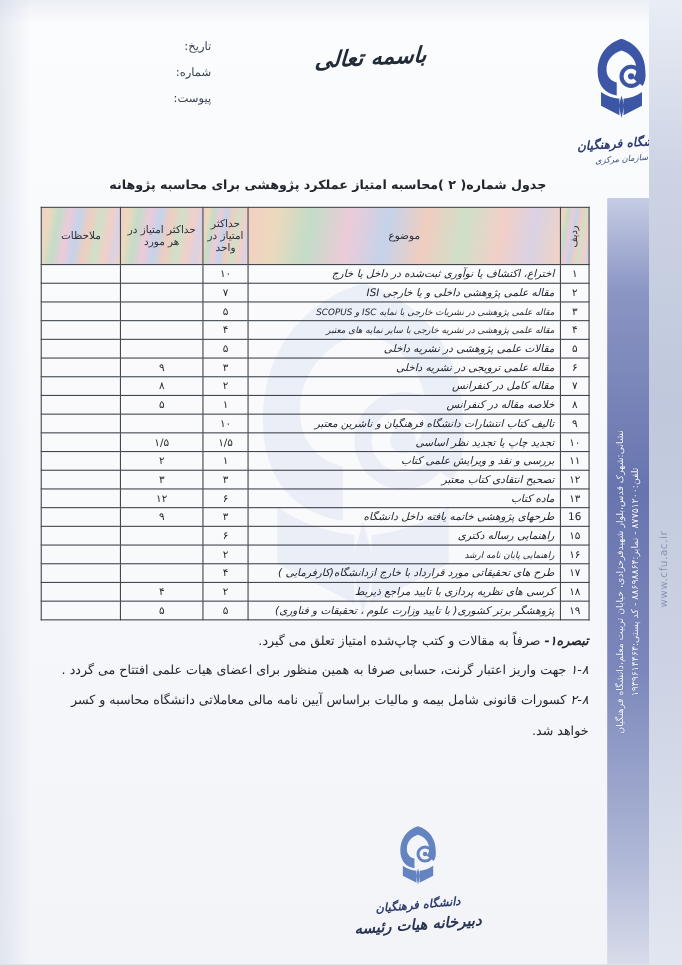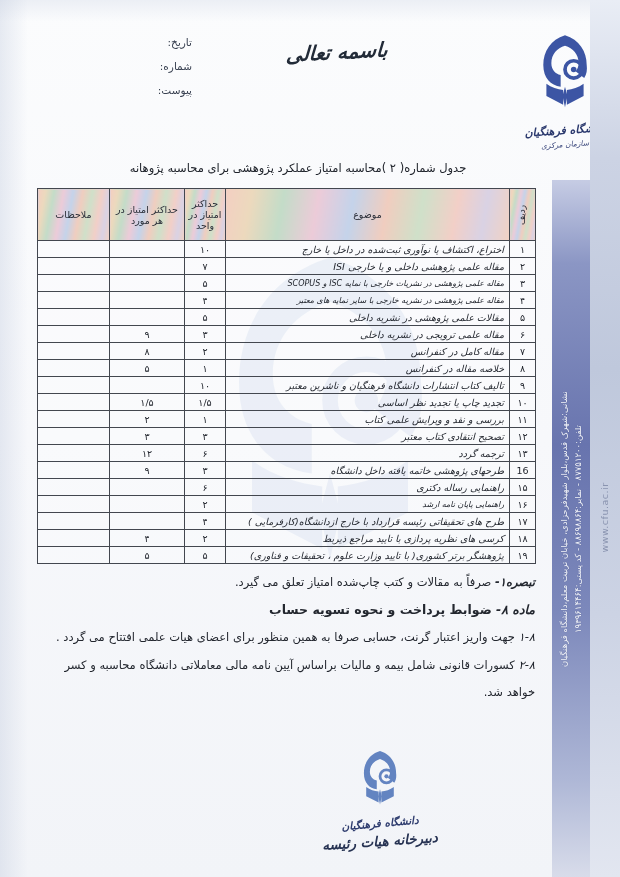--- a/index.html
+++ b/index.html
@@ -37,21 +37,21 @@
   .logo-org { font-size:11px; font-weight:bold; font-style:italic; color:#2c3a6e; direction:rtl; margin-top:4px; transform:rotate(-4deg); }
   .logo-sub { font-size:7.5px; font-style:italic; color:#3a477c; direction:rtl; margin-top:3px; transform:rotate(-4deg); }
 
   
   .watermark { position:absolute; top:252px; left:200px; width:260px; opacity:.12; color:#5f86c4; pointer-events:none; }
   .watermark svg { width:260px; height:344px; }
 
   
   .doc-title {
     position:absolute; top:161px; left:58px; width:480px; text-align:center;
-    direction:rtl; font-size:11.5px; font-weight:normal; color:#20242c;
+    direction:rtl; font-size:11.5px; font-weight:bold; color:#20242c;
   }
 
   
   table.score {
     position:absolute; top:188px; left:37px; width:498px;
     border-collapse:collapse; table-layout:fixed; direction:rtl;
     background:transparent;
   }
   table.score th, table.score td { border:1px solid #43474f; }
   table.score thead tr { height:52px; }
@@ -250,21 +250,21 @@
     <tr>
       <td class="c-no">۱۲</td>
       <td class="c-subject">تصحیح انتقادی کتاب معتبر</td>
       <td class="c-unit">۳</td>
       <td class="c-case">۳</td>
       <td class="c-notes"></td>
     </tr>
 
     <tr>
       <td class="c-no">۱۳</td>
-      <td class="c-subject">ترجمه گردد</td>
+      <td class="c-subject">ماده کتاب</td>
       <td class="c-unit">۶</td>
       <td class="c-case">۱۲</td>
       <td class="c-notes"></td>
     </tr>
 
     <tr>
       <td class="c-no">16</td>
       <td class="c-subject">طرحهای پژوهشی خاتمه یافته داخل دانشگاه</td>
       <td class="c-unit">۳</td>
       <td class="c-case">۹</td>
@@ -282,21 +282,21 @@
     <tr class="small">
       <td class="c-no">۱۶</td>
       <td class="c-subject">راهنمایی پایان نامه ارشد</td>
       <td class="c-unit">۲</td>
       <td class="c-case"></td>
       <td class="c-notes"></td>
     </tr>
 
     <tr>
       <td class="c-no">۱۷</td>
-      <td class="c-subject">طرح های تحقیقاتی رئیسه قرارداد با خارج ازدانشگاه(کارفرمایی )</td>
+      <td class="c-subject">طرح های تحقیقاتی مورد قرارداد با خارج ازدانشگاه(کارفرمایی )</td>
       <td class="c-unit">۴</td>
       <td class="c-case"></td>
       <td class="c-notes"></td>
     </tr>
 
     <tr>
       <td class="c-no">۱۸</td>
       <td class="c-subject">کرسی های نظریه پردازی با تایید مراجع ذیربط</td>
       <td class="c-unit">۲</td>
       <td class="c-case">۴</td>
@@ -310,21 +310,20 @@
       <td class="c-case">۵</td>
       <td class="c-notes"></td>
     </tr>
   </tbody>
   </table>
 
   <div class="notes">
     <p class="note lead-bold"><span class="lead">تبصره۱-</span><span> صرفاً به مقالات و کتب چاپ‌شده امتیاز تعلق می گیرد.</span></p>
 
 
-    <p class="note heading"><span class="lead">ماده ۸-</span><span> ضوابط پرداخت و نحوه تسویه حساب</span></p>
 
     <p class="note plain"><span class="lead">۱-۸</span><span> جهت واریز اعتبار گرنت، حسابی صرفا به همین منظور برای اعضای هیات علمی افتتاح می گردد .</span></p>
 
     <p class="note plain"><span class="lead">۲-۸</span><span> کسورات قانونی شامل بیمه و مالیات براساس آیین نامه مالی معاملاتی دانشگاه محاسبه و کسر خواهد شد.</span></p>
   </div>
 
   <div class="stamp">
     <svg class="emblem">
         <use href="#cfu-emblem"></use>
       </svg>

